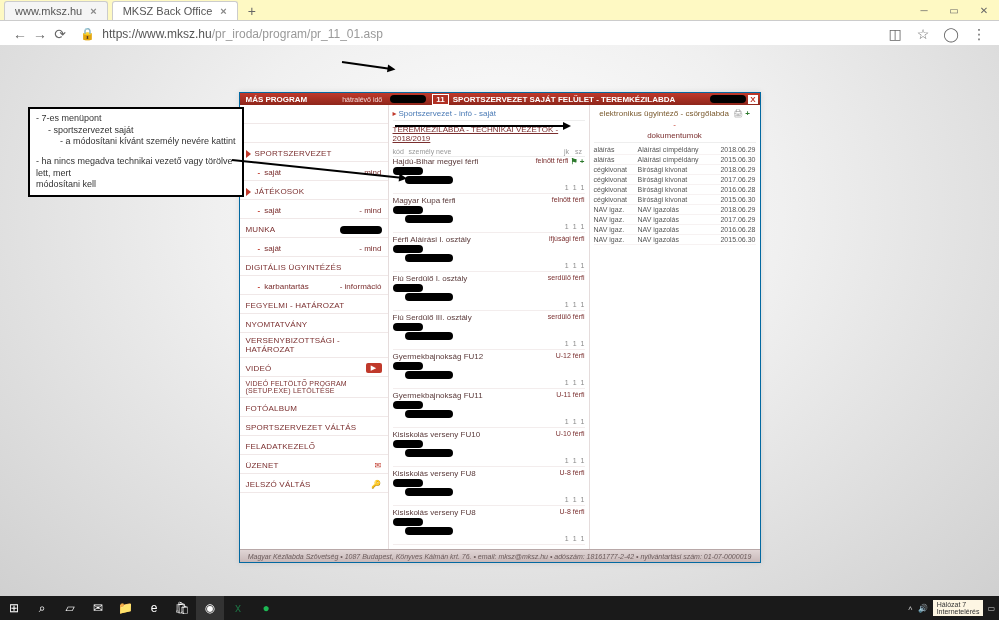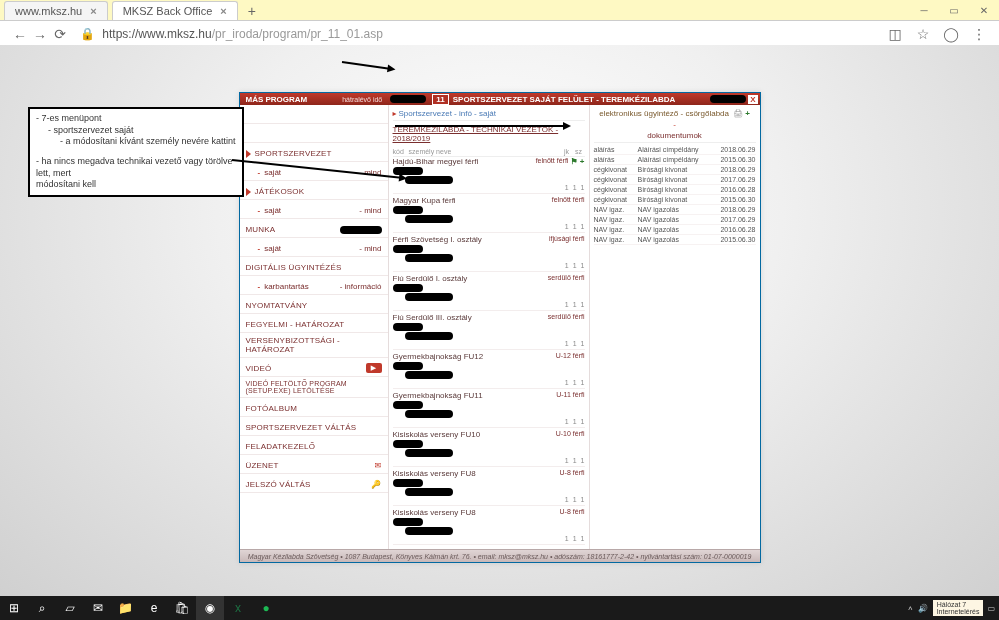--- a/index.html
+++ b/index.html
@@ -163,24 +163,24 @@
           </li>
           <li class="red">
             <span>DIGITÁLIS ÜGYINTÉZÉS</span>
           </li>
           <li class="sub">
             <span class="dash">-</span>
             <span style="color:#7a2e2e">karbantartás</span>
             <span style="margin-left:auto;color:#7a2e2e">- információ</span>
           </li>
           <li class="red">
+            <span>FEGYELMI - HATÁROZAT</span>
+          </li>
+          <li class="red">
             <span>NYOMTATVÁNY</span>
-          </li>
-          <li class="red">
-            <span>FEGYELMI - HATÁROZAT</span>
           </li>
           <li class="red">
             <span>VERSENYBIZOTTSÁGI - HATÁROZAT</span>
           </li>
           <li class="red">
             <span>VIDEÓ</span>
             <span class="icon-vid">▶</span>
           </li>
           <li class="red" style="font-size: 7px;">
             <span>VIDEÓ feltöltő program (setup.exe) letöltése</span>
@@ -247,21 +247,21 @@
               <span class="bp m"></span>
             </div>
             <div class="dots">
               <span>1</span>
               <span>1</span>
               <span>1</span>
             </div>
           </div>
           <div class="block">
             <div class="hdrrow">
-              <span class="n">Férfi Szövetség I. osztály</span>
+              <span class="n">Férfi Aláírási I. osztály</span>
               <span class="tag">ifjúsági</span>
               <span class="tag">férfi</span>
             </div>
             <div class="pillrow">
               <span class="bp s"></span>
             </div>
             <div class="pillrow" style="margin-left:12px">
               <span class="bp m"></span>
             </div>
             <div class="dots">

